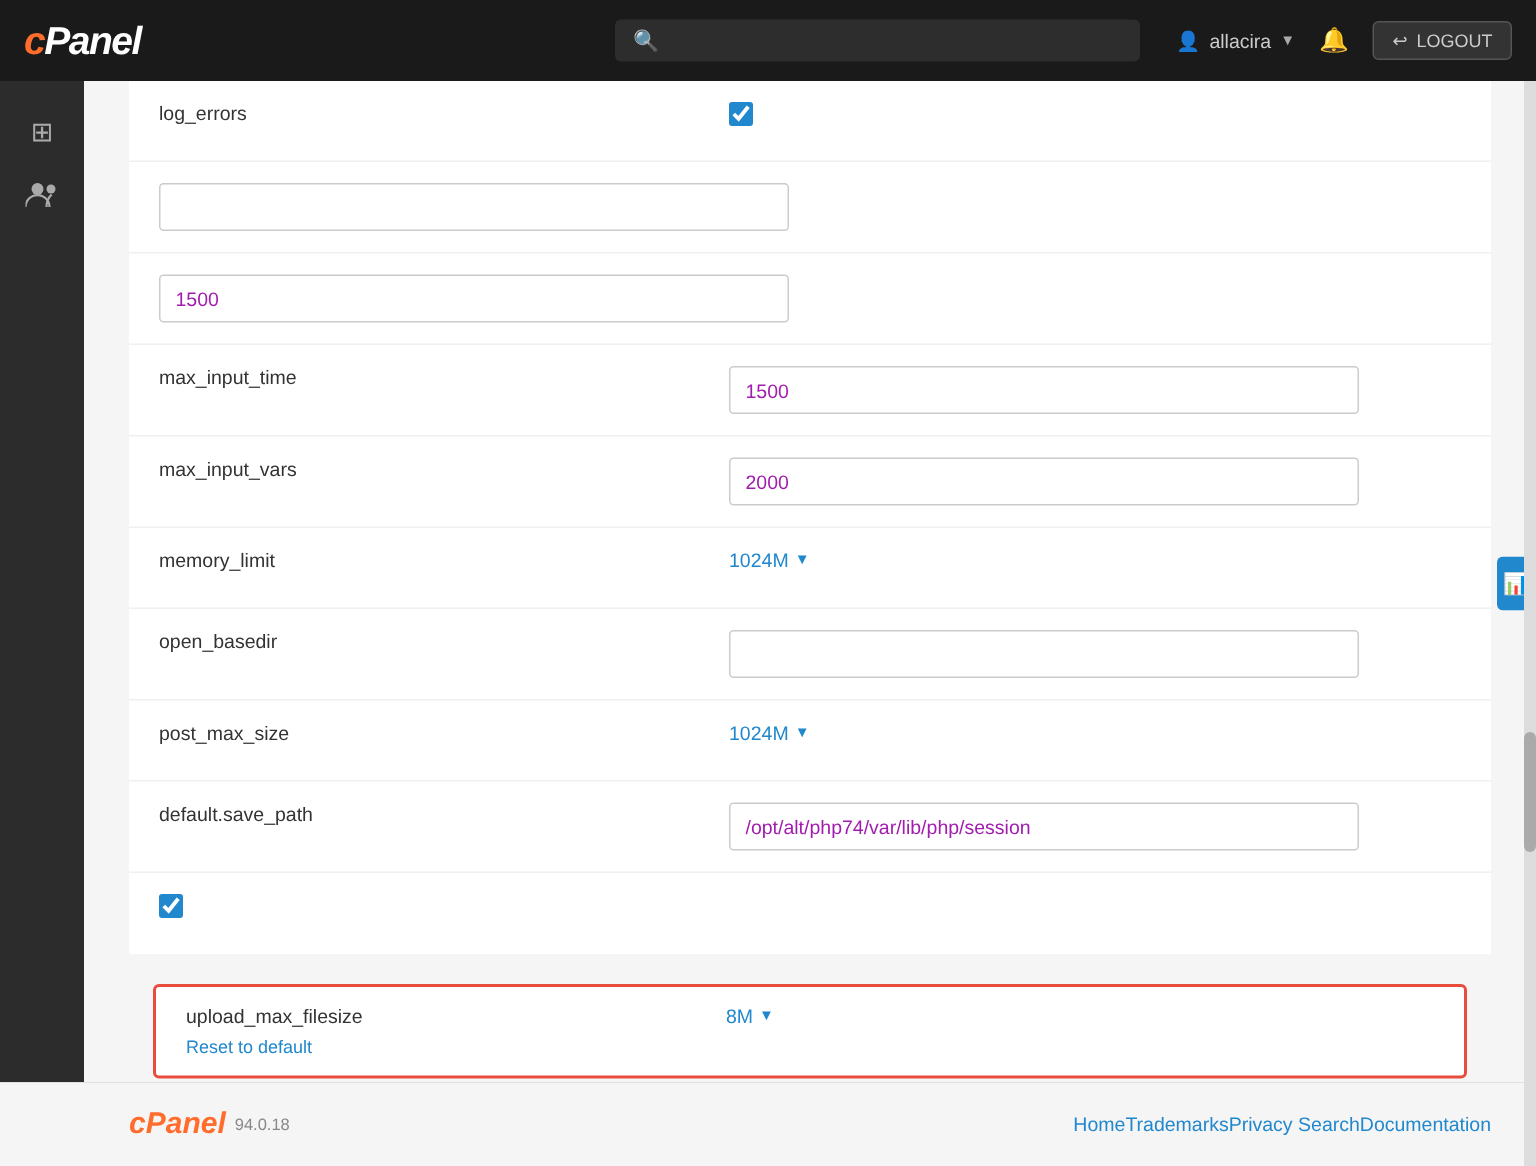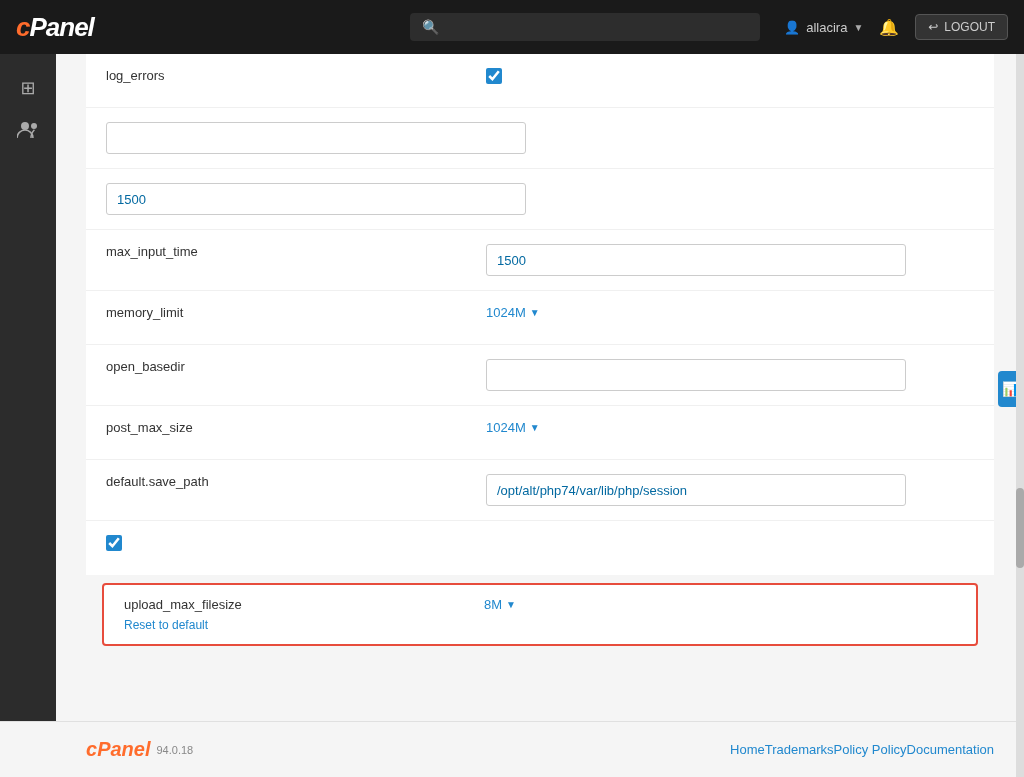--- a/index.html
+++ b/index.html
@@ -132,21 +132,21 @@
       flex: 1;
     }
     .setting-input {
       width: 420px;
       max-width: 100%;
       height: 32px;
       padding: 0 10px;
       border: 1px solid #ccc;
       border-radius: 3px;
       font-size: 13px;
-      color: #0369a1;
+      color: #a21caf;
       background: #fff;
     }
 
     
     .setting-checkbox {
       width: 16px;
       height: 16px;
       accent-color: #2188ce;
       cursor: pointer;
     }
@@ -160,21 +160,21 @@
       align-items: center;
       gap: 4px;
       text-decoration: none;
     }
     .dropdown-arrow { font-size: 10px; }
 
     
     .setting-row-highlighted {
       border: 2px solid #e74c3c;
       border-radius: 4px;
-      margin: 8px 16px;
+      margin: 20px 16px;
       padding: 12px 20px;
       background: #fff;
     }
     .highlighted-inner {
       display: flex;
       flex-direction: column;
     }
     .highlighted-main {
       display: flex;
       align-items: center;
@@ -331,20 +331,26 @@
       </div>
     </div>
 
     <div class="setting-row">
       <div class="setting-label">max_input_time</div>
       <div class="setting-value">
         <input type="text" class="setting-input" value="1500" style="">
       </div>
     </div>
 
+    <div class="setting-row">
+      <div class="setting-label">max_input_vars</div>
+      <div class="setting-value">
+        <input type="text" class="setting-input" value="2000" style="">
+      </div>
+    </div>
 
     <div class="setting-row">
       <div class="setting-label">memory_limit</div>
       <div class="setting-value">
         <a class="setting-dropdown-link">
           <span>1024M</span>
           <span class="dropdown-arrow">▼</span>
         </a>
       </div>
     </div>
@@ -399,21 +405,21 @@
 </main>
 
 <footer class="footer">
   <div class="footer-logo">
     <span>c</span>Panel
   </div>
   <span class="footer-version">94.0.18</span>
   <div class="footer-links">
     <a class="footer-link">Home</a>
     <a class="footer-link">Trademarks</a>
-    <a class="footer-link">Policy Policy</a>
+    <a class="footer-link">Privacy Search</a>
     <a class="footer-link">Documentation</a>
   </div>
 </footer>
 
 <div class="scroll-widget">
   <span>📊</span>
 </div>
 
 <div class="scrollbar-track">
   <div class="scrollbar-thumb"></div>

